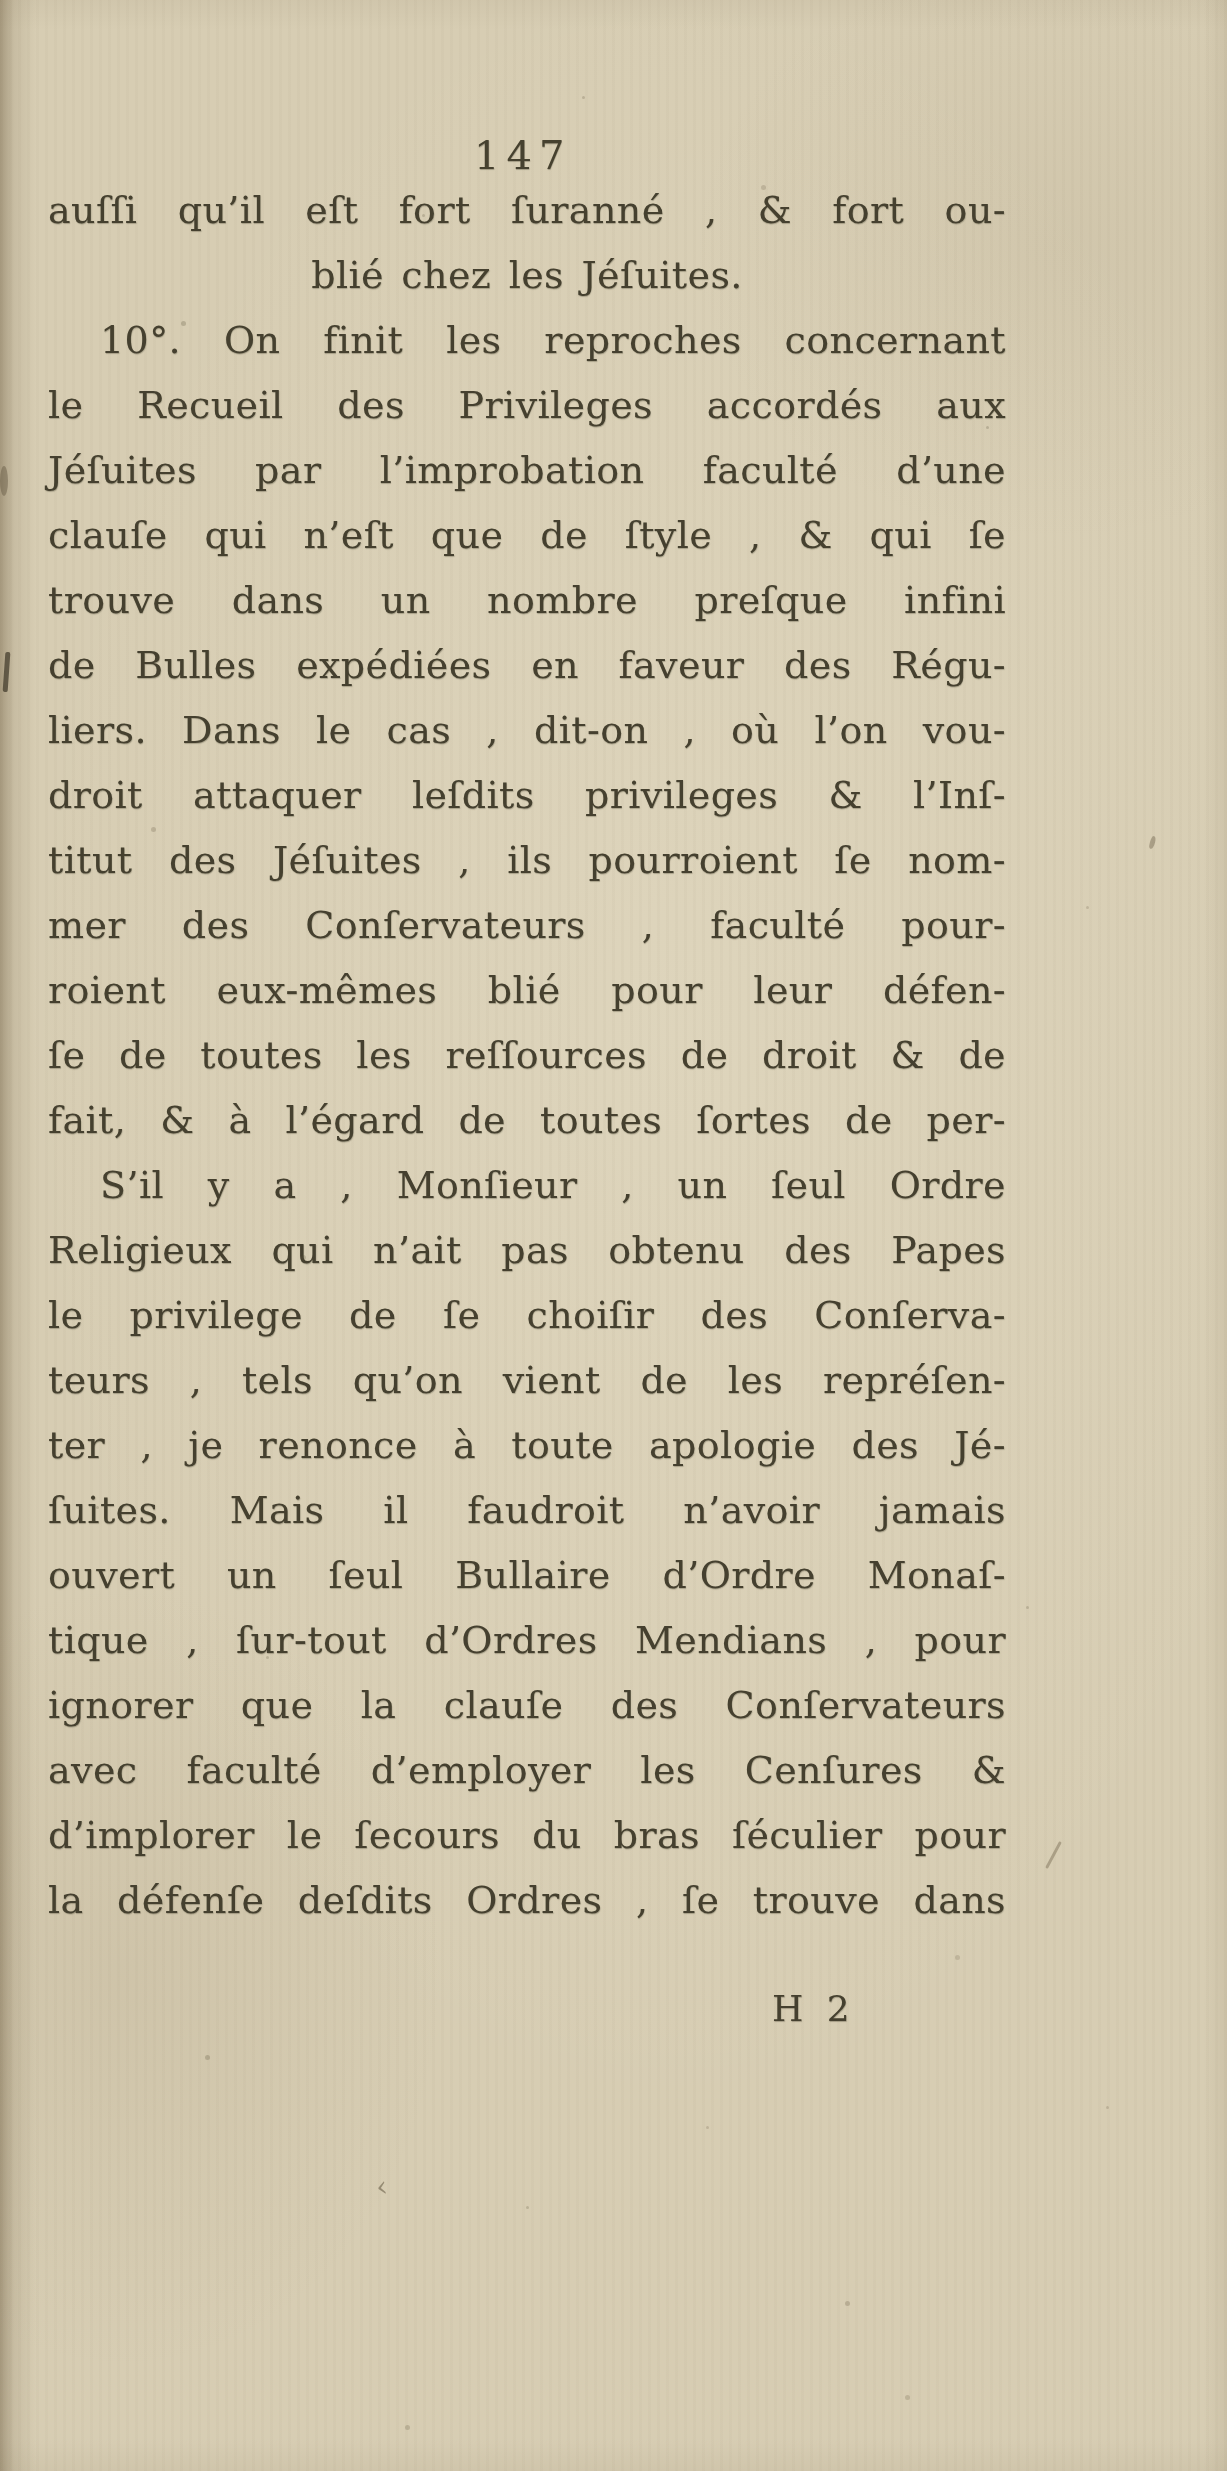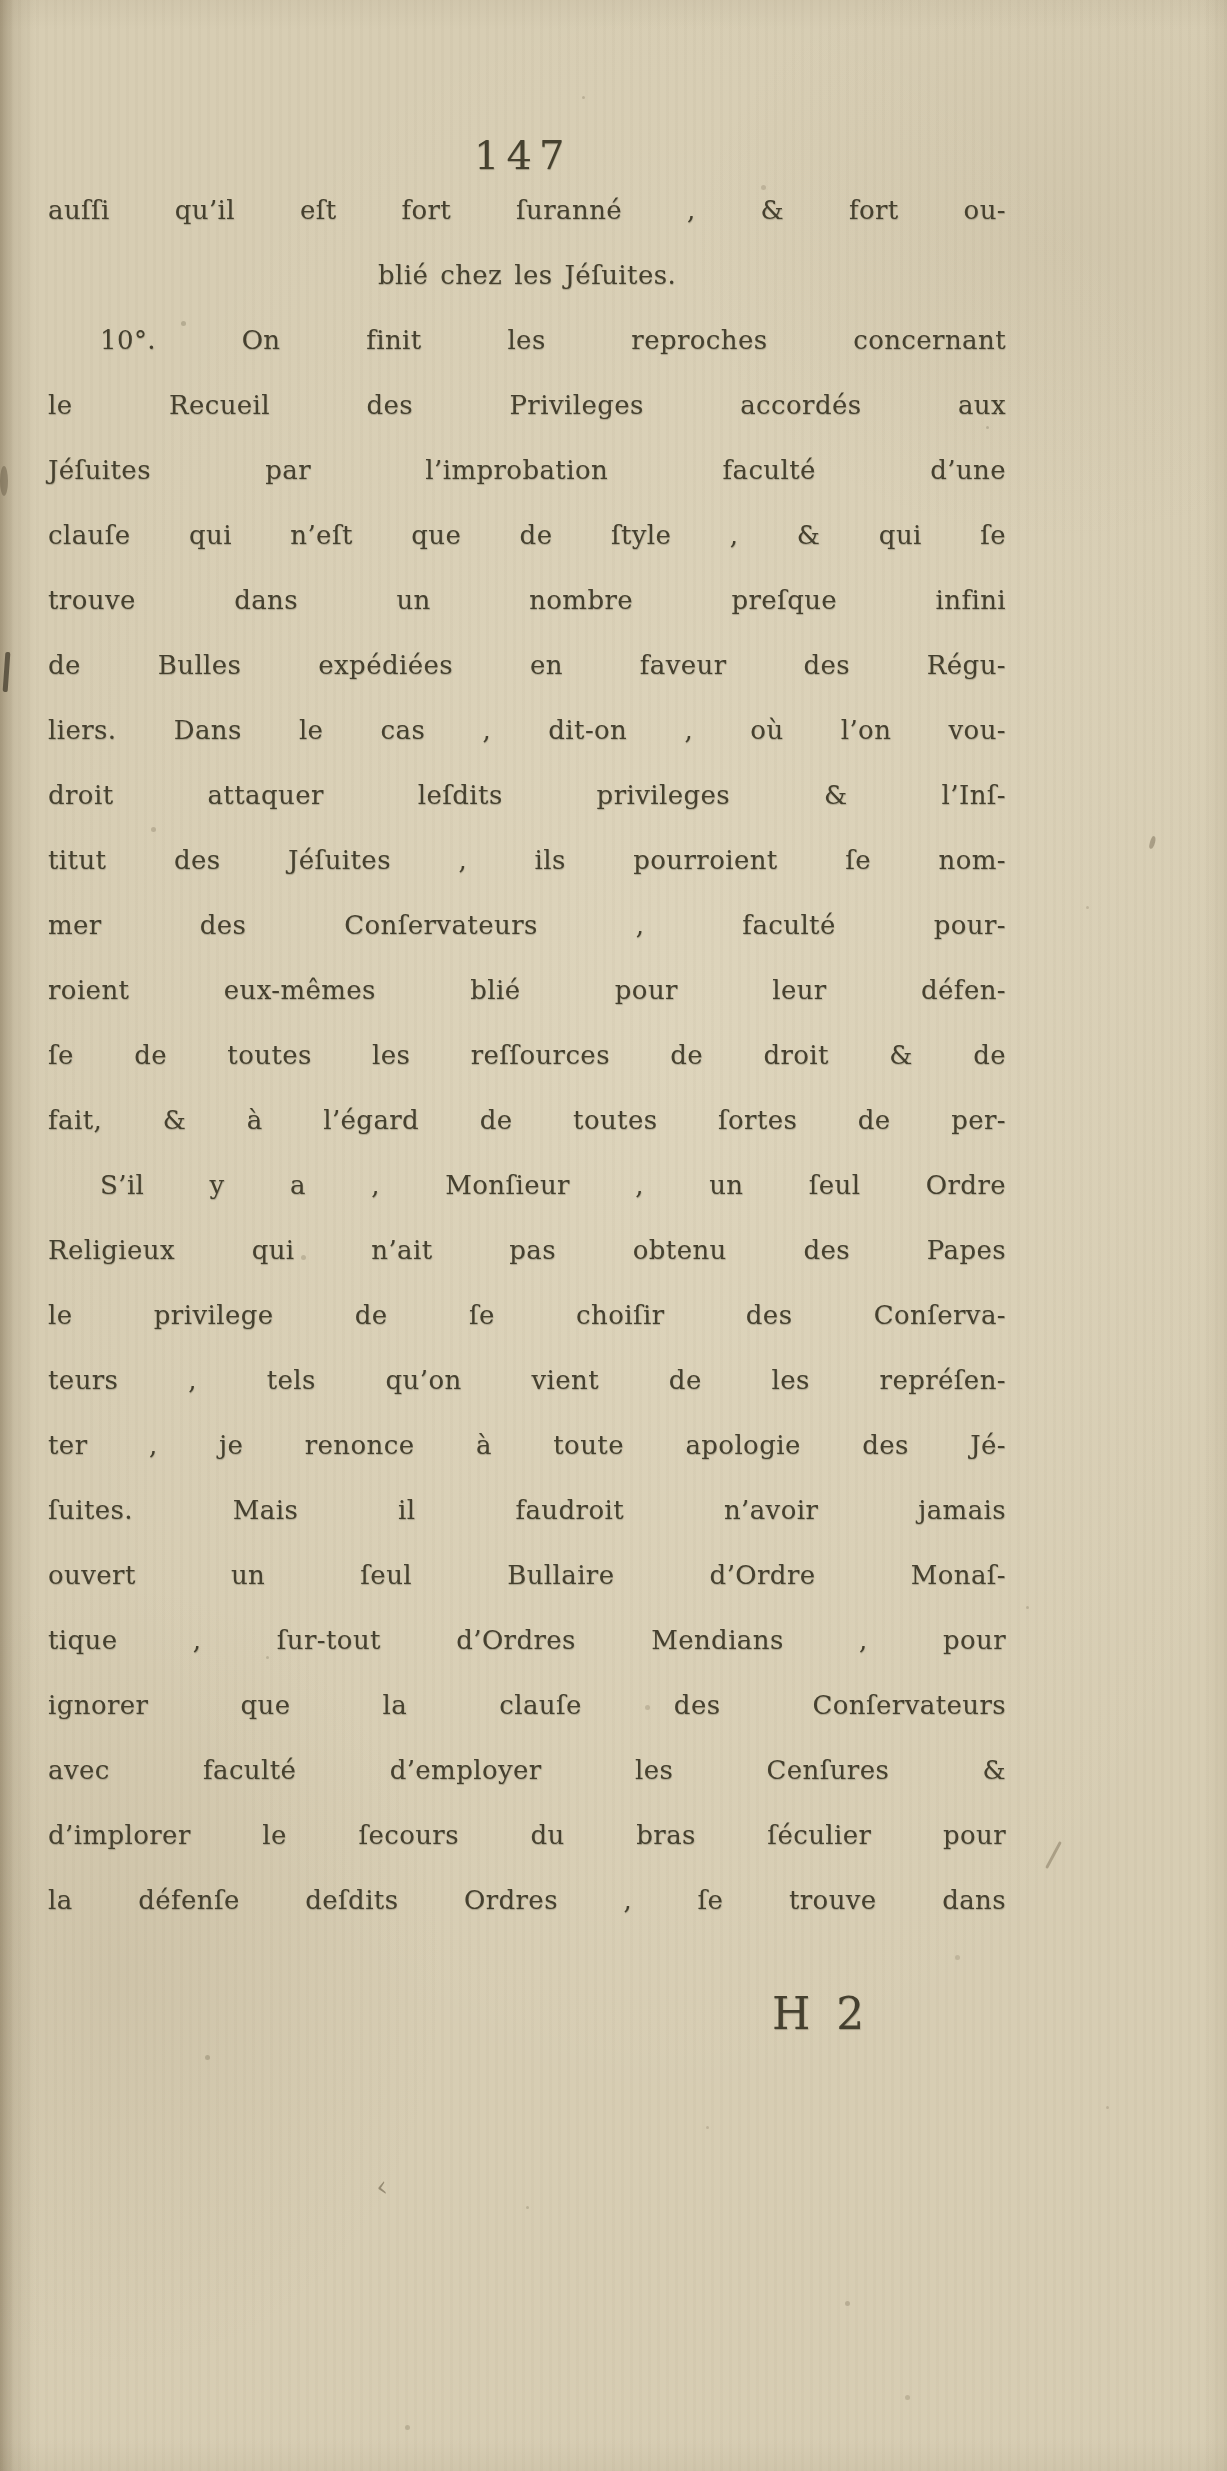--- a/index.html
+++ b/index.html
@@ -34,21 +34,21 @@
     text-shadow: 0.4px 0.6px 0.8px rgba(69,64,47,.35);
     text-align: center;
   }
   .text-block {
     position: absolute;
     left: 48px;
     top: 178px;
     width: 958px;
   }
   .line {
-    font-size: 26px;
+    font-size: 38px;
     line-height: 65px;
     letter-spacing: 0.4px;
     word-spacing: 0.13em;
     text-align: justify;
     text-align-last: justify;
     white-space: normal;
     text-shadow: 0.4px 0.7px 0.9px rgba(69,64,47,.32);
   }
   .line.noj {
     text-align: center;
@@ -56,21 +56,21 @@
   }
   .line.indent {
     text-indent: 52px;
   }
   .it {
   }
   .signature {
     position: absolute;
     left: 772px;
     top: 1988px;
-    font-size: 44px;
+    font-size: 36px;
     letter-spacing: 6px;
     color: #45402f;
     text-shadow: 0.4px 0.6px 0.9px rgba(69,64,47,.35);
   }
   
   .blemish-dash {
     position: absolute;
     left: 4px;
     top: 652px;
     width: 5px;

